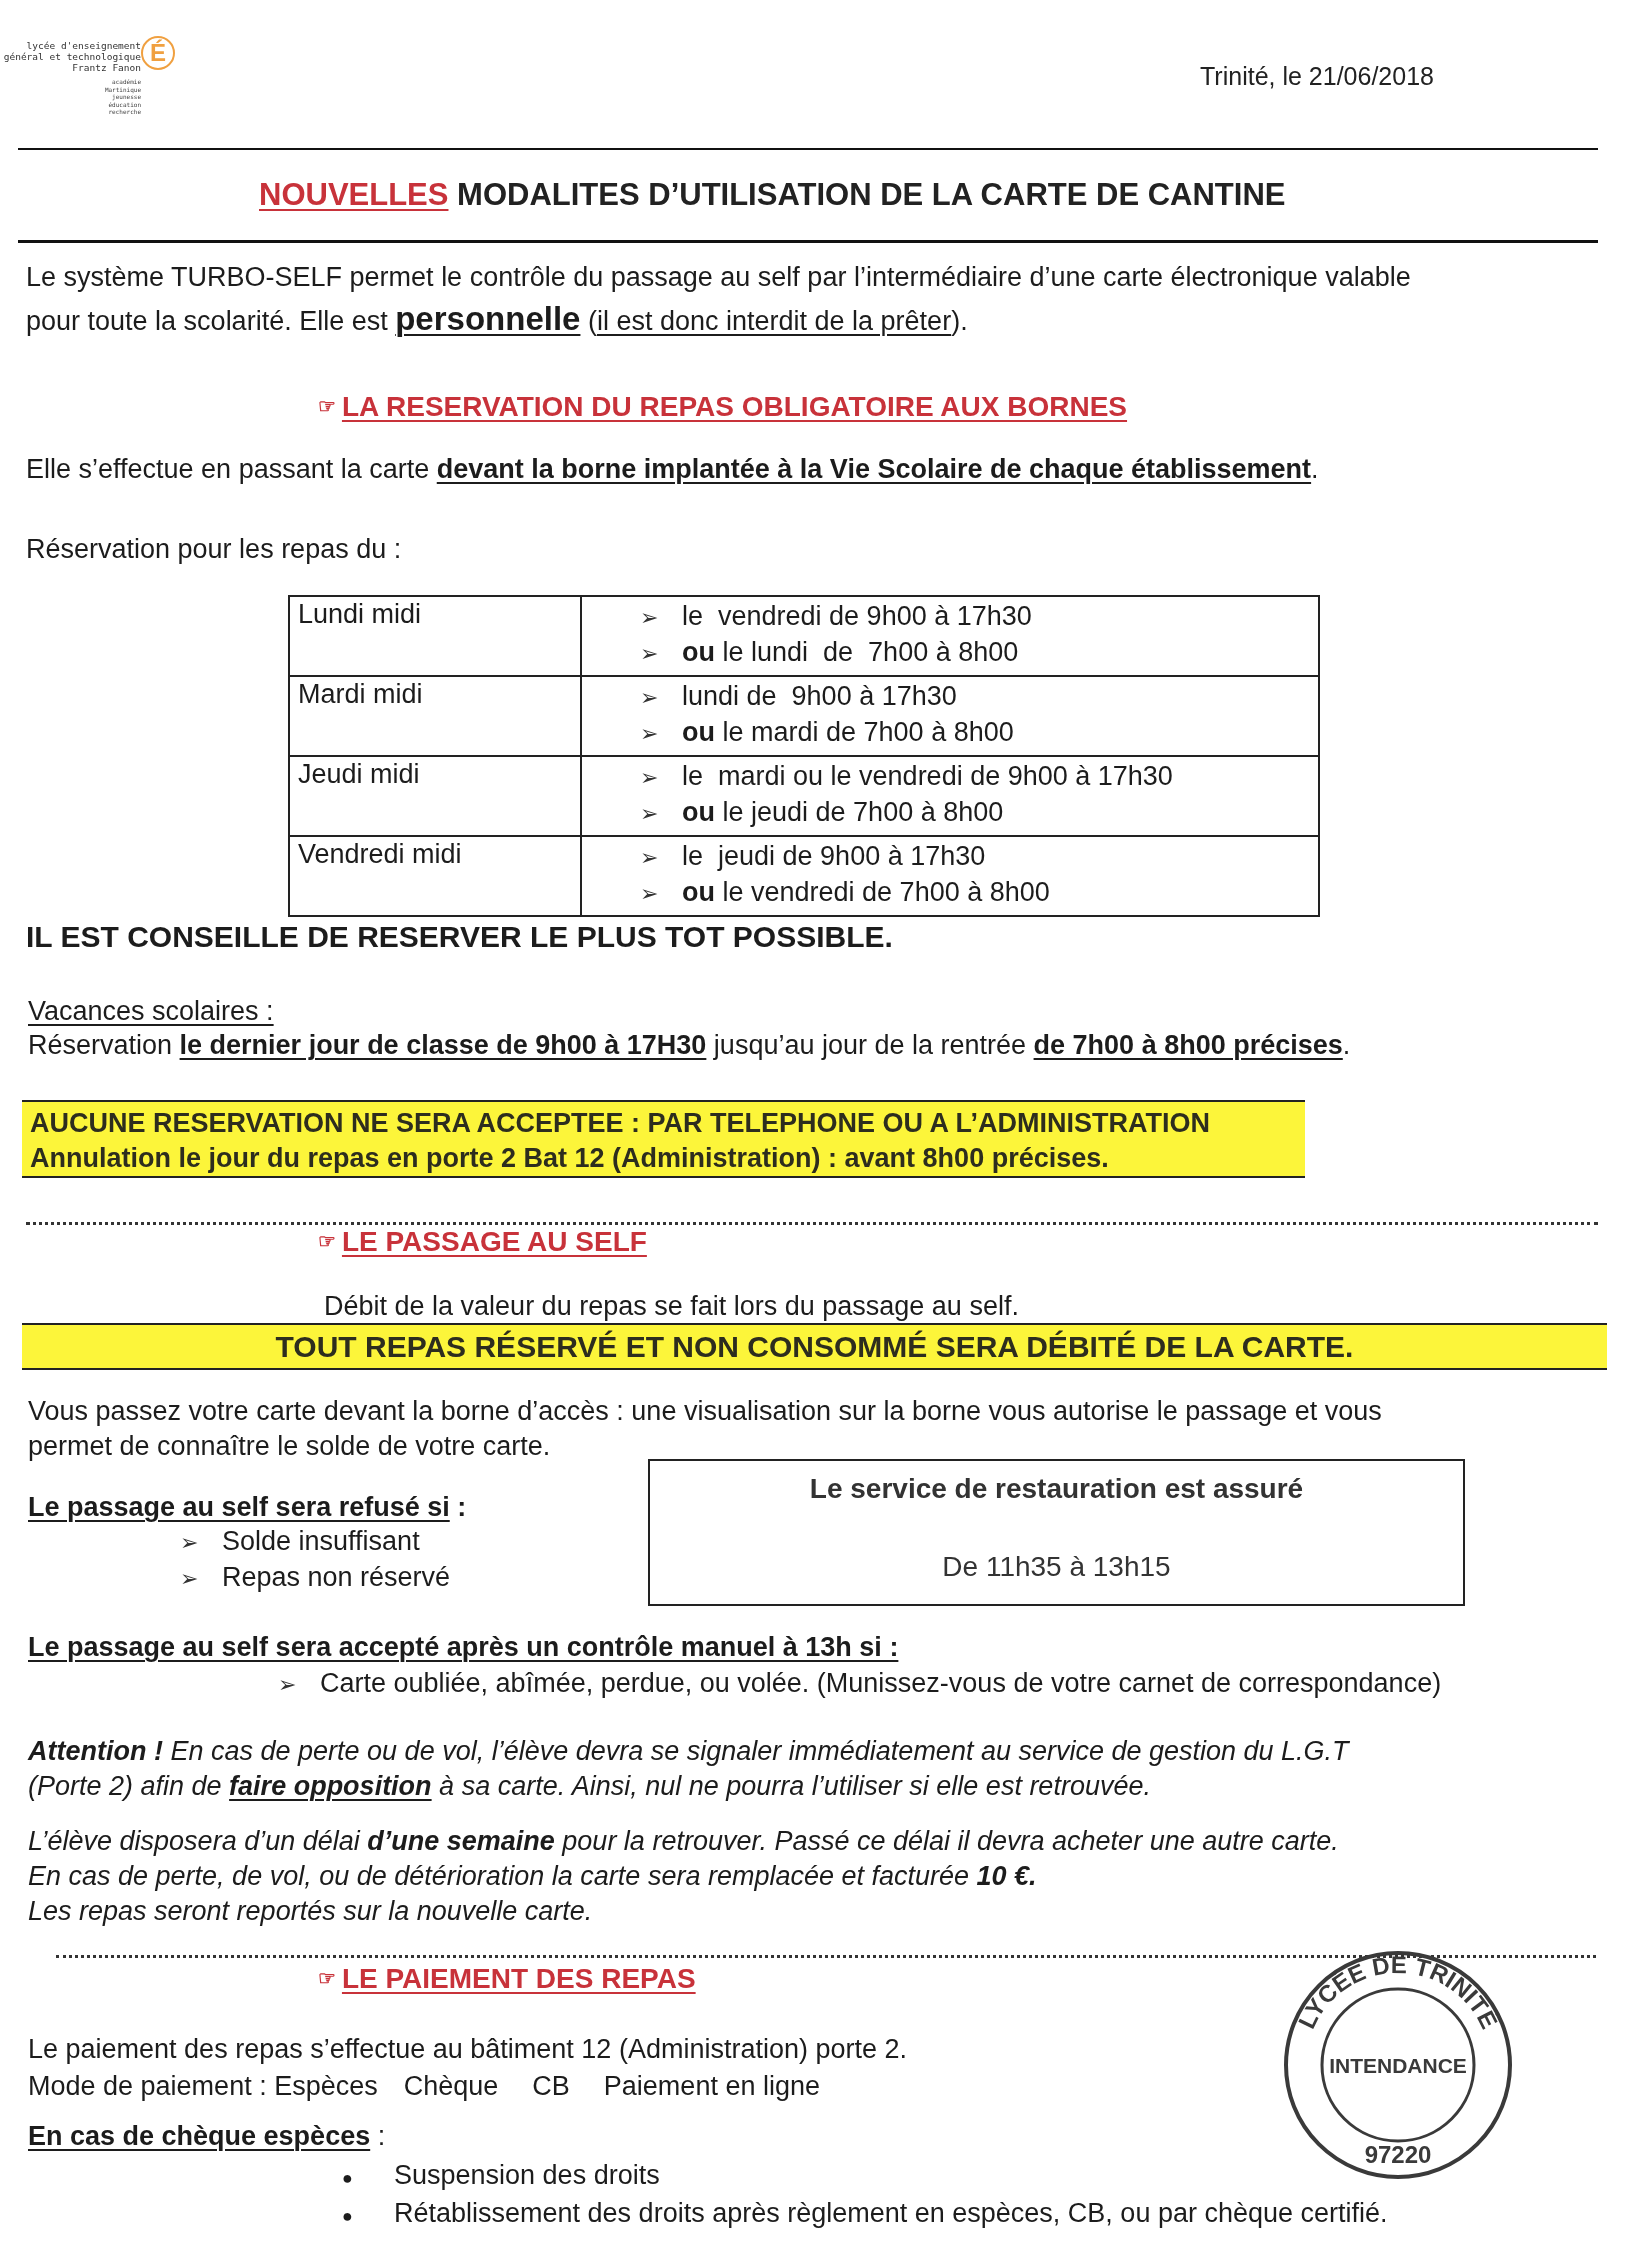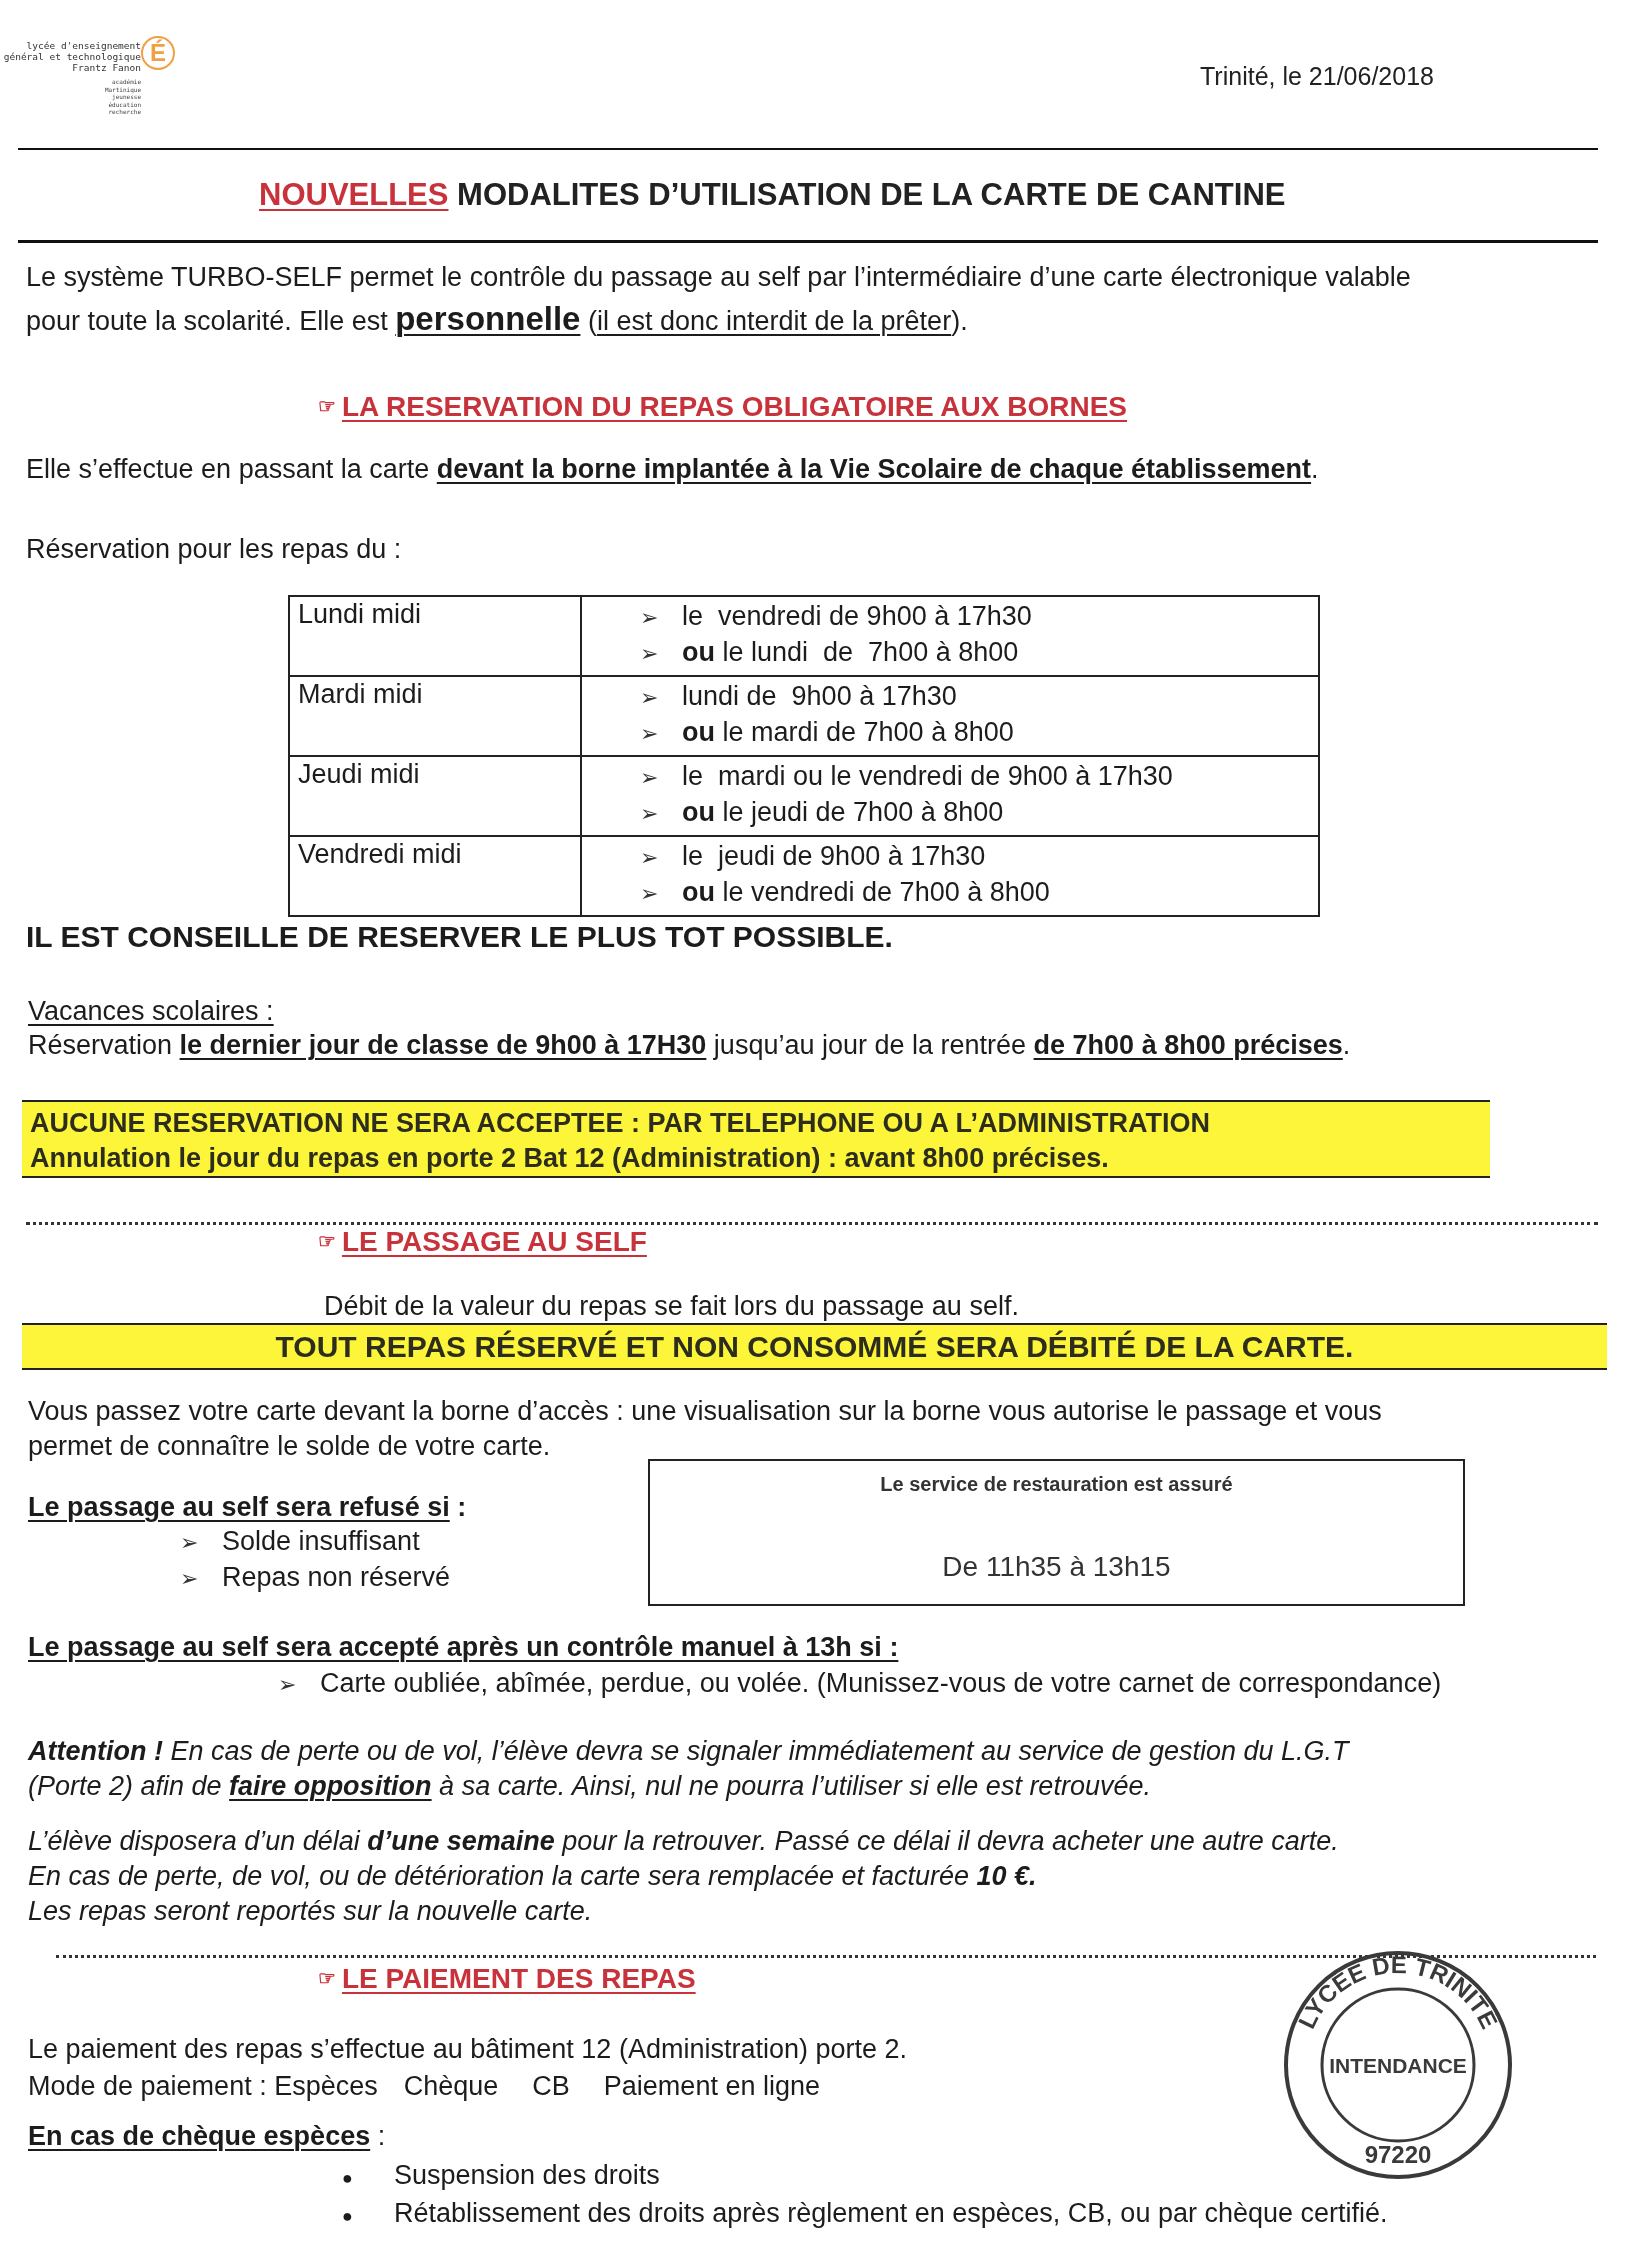--- a/index.html
+++ b/index.html
@@ -27,25 +27,25 @@
   .hand { font-size: 20px; color: #c8323a; margin-right: 6px; display: inline-block; transform: translateY(-3px); }
 
   table.resa { position: absolute; left: 288px; top: 595px; width: 1032px; border-collapse: collapse; font-size: 27px; }
   table.resa td { border: 2px solid #222; vertical-align: top; padding: 2px 8px 4px 8px; height: 71px; }
   table.resa td.day { width: 292px; }
   table.resa td.times { padding-left: 58px; }
   .tline { line-height: 35px; white-space: nowrap; }
   .arrow { display: inline-block; width: 42px; font-size: 22px; color: #333; }
 
   .yellow { position: absolute; background: #fcf53a; border-top: 2px solid #222; border-bottom: 2px solid #222; }
-  .yel1 { left: 22px; top: 1100px; width: 1468px; height: 78px; padding: 4px 0 0 8px; font-weight: bold; font-size: 27px; line-height: 35px; color: #2d2d1e; }
+  .yel1 { left: 22px; top: 1100px; width: 1283px; height: 78px; padding: 4px 0 0 8px; font-weight: bold; font-size: 27px; line-height: 35px; color: #2d2d1e; }
   .yel2 { left: 22px; top: 1323px; width: 1585px; height: 47px; text-align: center; font-weight: bold; font-size: 30px; line-height: 44px; color: #2d2d1e; }
 
   .service-box { position: absolute; left: 648px; top: 1459px; width: 817px; height: 147px; border: 2px solid #222; text-align: center; }
-  .service-title { position: absolute; left: 0; right: 0; top: 12px; font-weight: bold; font-size: 20px; color: #333; }
+  .service-title { position: absolute; left: 0; right: 0; top: 12px; font-weight: bold; font-size: 28px; color: #333; }
   .service-hours { position: absolute; left: 0; right: 0; top: 90px; font-size: 28px; color: #333; }
 
   .stamp { position: absolute; left: 1268px; top: 1945px; width: 262px; height: 235px; }
 </style>
 </head>
 <body>
 
 <div class="logo">
   <div class="logo-text">
     <div>lycée d'enseignement</div>

